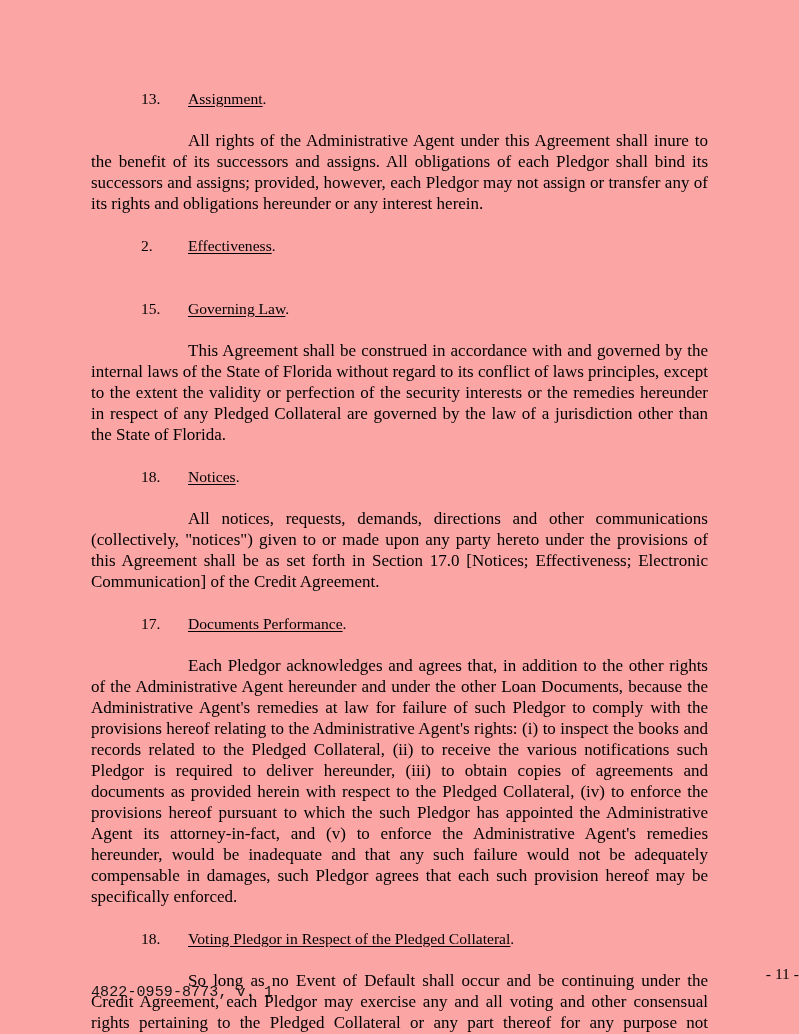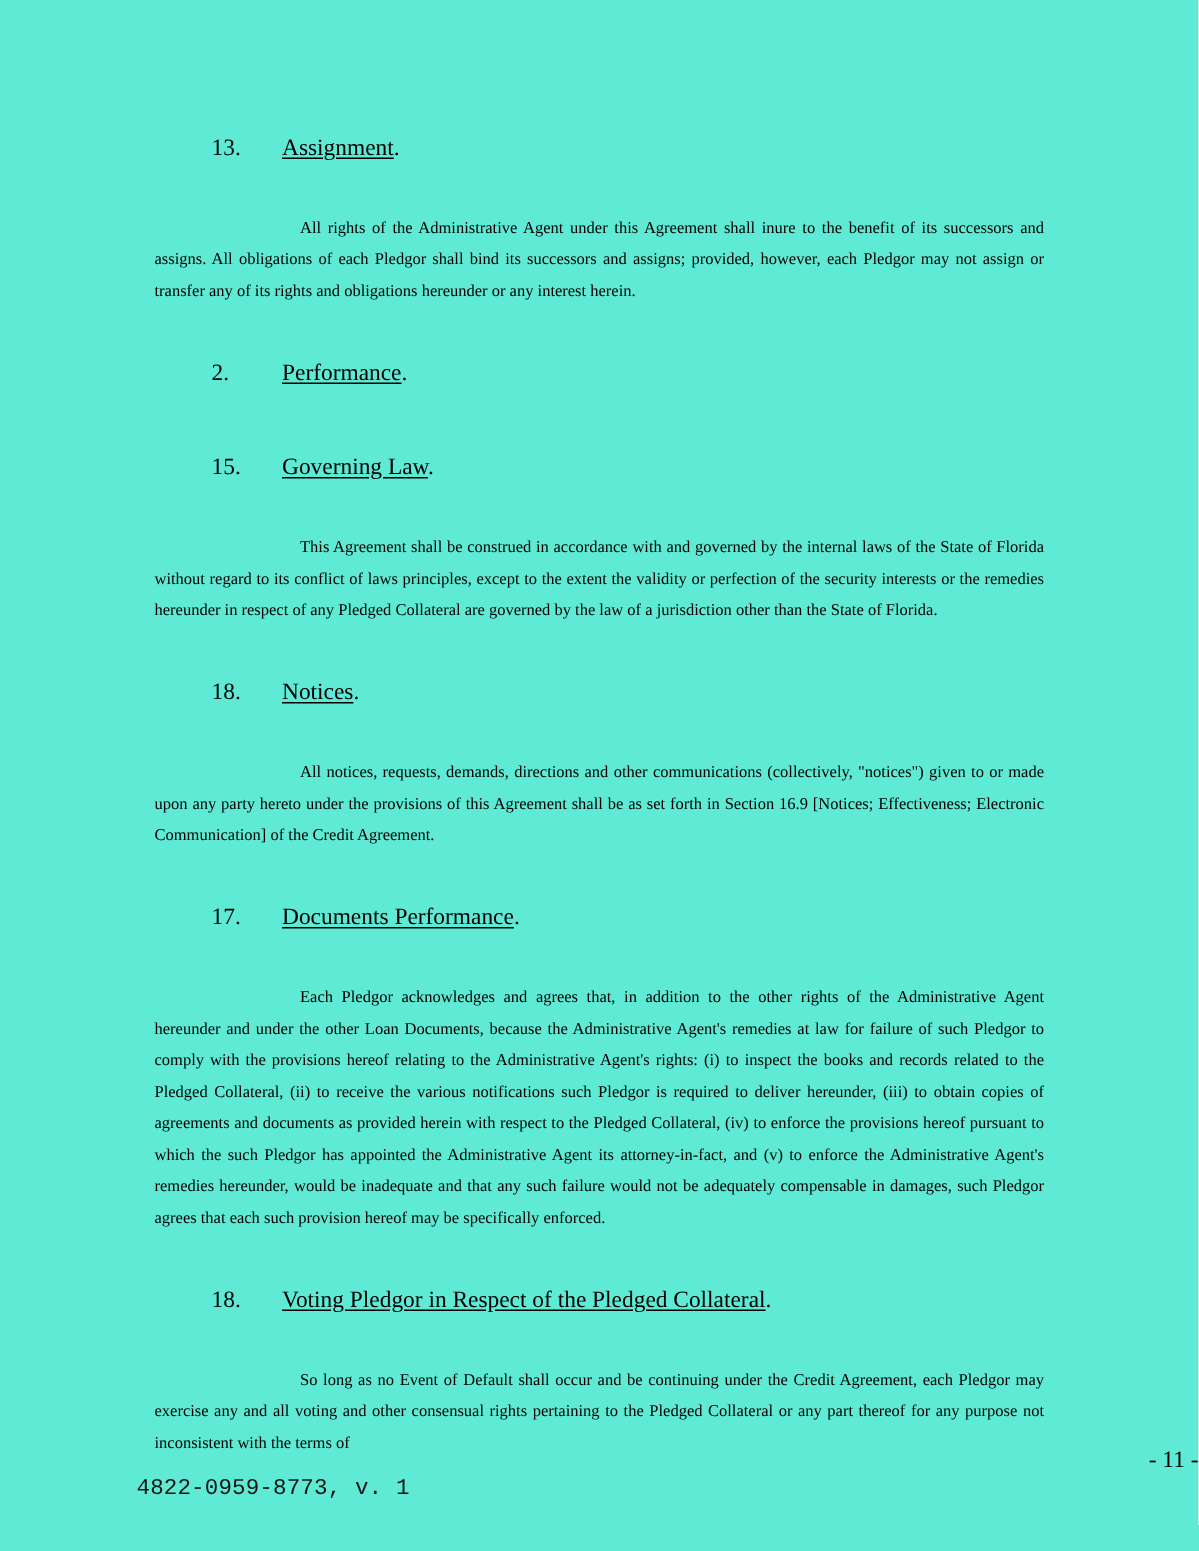--- a/index.html
+++ b/index.html
@@ -8,21 +8,21 @@
     background: #ffffff;
   }
   body {
     font-family: "Liberation Serif", "DejaVu Serif", serif;
     color: #000000;
   }
   .page {
     position: relative;
     width: 799px;
     height: 1034px;
-    background: #5eead4;
+    background: #fca5a5;
     overflow: hidden;
     box-sizing: border-box;
   }
   .content {
     position: absolute;
     left: 91px;
     top: 88px;
     width: 617px;
   }
   .section-heading {
@@ -39,26 +39,26 @@
     text-align: left;
   }
   .section-heading .title {
     text-decoration: underline;
     text-underline-offset: 1.5px;
   }
   .section-heading .dot {
     text-decoration: none;
   }
   .body-para {
-    font-size: 11px;
+    font-size: 17px;
     line-height: 21px;
     text-align: justify;
     text-justify: inter-word;
     text-indent: 97px;
-    margin: 12px;
+    margin: 0;
     padding: 0;
     hyphens: none;
   }
   .gap-after-heading { height: 21px; }
   .gap-after-para { height: 21px; }
   .footer-pageno {
     position: absolute;
     left: 0;
     right: 0;
     top: 964px;
@@ -83,32 +83,32 @@
 
 <div class="page">
 
   <div class="content">
 
     <div class="section-heading"><span class="num">13.</span><span class="title">Assignment</span><span class="dot">.</span></div>
     <div class="gap-after-heading"></div>
     <p class="body-para">All rights of the Administrative Agent under this Agreement shall inure to the benefit of its successors and assigns.  All obligations of each Pledgor shall bind its successors and assigns; provided, however, each Pledgor may not assign or transfer any of its rights and obligations hereunder or any interest herein.</p>
     <div class="gap-after-para"></div>
 
-    <div class="section-heading"><span class="num">2.</span><span class="title">Performance</span><span class="dot">.</span></div>
+    <div class="section-heading"><span class="num">2.</span><span class="title">Effectiveness</span><span class="dot">.</span></div>
     <div class="gap-after-heading"></div>
     <div class="gap-after-para"></div>
 
     <div class="section-heading"><span class="num">15.</span><span class="title">Governing Law</span><span class="dot">.</span></div>
     <div class="gap-after-heading"></div>
     <p class="body-para">This Agreement shall be construed in accordance with and governed by the internal laws of the State of Florida without regard to its conflict of laws principles, except to the extent the validity or perfection of the security interests or the remedies hereunder in respect of any Pledged Collateral are governed by the law of a jurisdiction other than the State of Florida.</p>
     <div class="gap-after-para"></div>
 
     <div class="section-heading"><span class="num">18.</span><span class="title">Notices</span><span class="dot">.</span></div>
     <div class="gap-after-heading"></div>
-    <p class="body-para">All notices, requests, demands, directions and other communications (collectively, "notices") given to or made upon any party hereto under the provisions of this Agreement shall be as set forth in Section 16.9 [Notices; Effectiveness; Electronic Communication] of the Credit Agreement.</p>
+    <p class="body-para">All notices, requests, demands, directions and other communications (collectively, "notices") given to or made upon any party hereto under the provisions of this Agreement shall be as set forth in Section 17.0 [Notices; Effectiveness; Electronic Communication] of the Credit Agreement.</p>
     <div class="gap-after-para"></div>
 
     <div class="section-heading"><span class="num">17.</span><span class="title">Documents Performance</span><span class="dot">.</span></div>
     <div class="gap-after-heading"></div>
     <p class="body-para">Each Pledgor acknowledges and agrees that, in addition to the other rights of the Administrative Agent hereunder and under the other Loan Documents, because the Administrative Agent's remedies at law for failure of such Pledgor to comply with the provisions hereof relating to the Administrative Agent's rights: (i) to inspect the books and records related to the Pledged Collateral, (ii) to receive the various notifications such Pledgor is required to deliver hereunder, (iii) to obtain copies of agreements and documents as provided herein with respect to the Pledged Collateral, (iv) to enforce the provisions hereof pursuant to which the such Pledgor has appointed the Administrative Agent its attorney-in-fact, and (v) to enforce the Administrative Agent's remedies hereunder, would be inadequate and that any such failure would not be adequately compensable in damages, such Pledgor agrees that each such provision hereof may be specifically enforced.</p>
     <div class="gap-after-para"></div>
 
     <div class="section-heading"><span class="num">18.</span><span class="title">Voting Pledgor in Respect of the Pledged Collateral</span><span class="dot">.</span></div>
     <div class="gap-after-heading"></div>
     <p class="body-para">So long as no Event of Default shall occur and be continuing under the Credit Agreement, each Pledgor may exercise any and all voting and other consensual rights pertaining to the Pledged Collateral or any part thereof for any purpose not inconsistent with the terms of</p>

